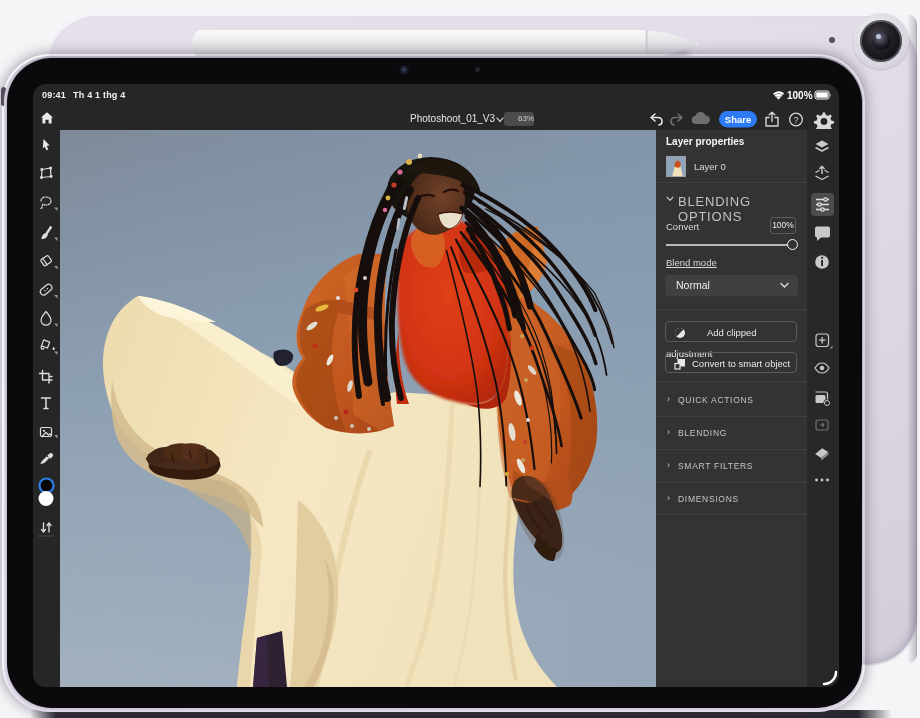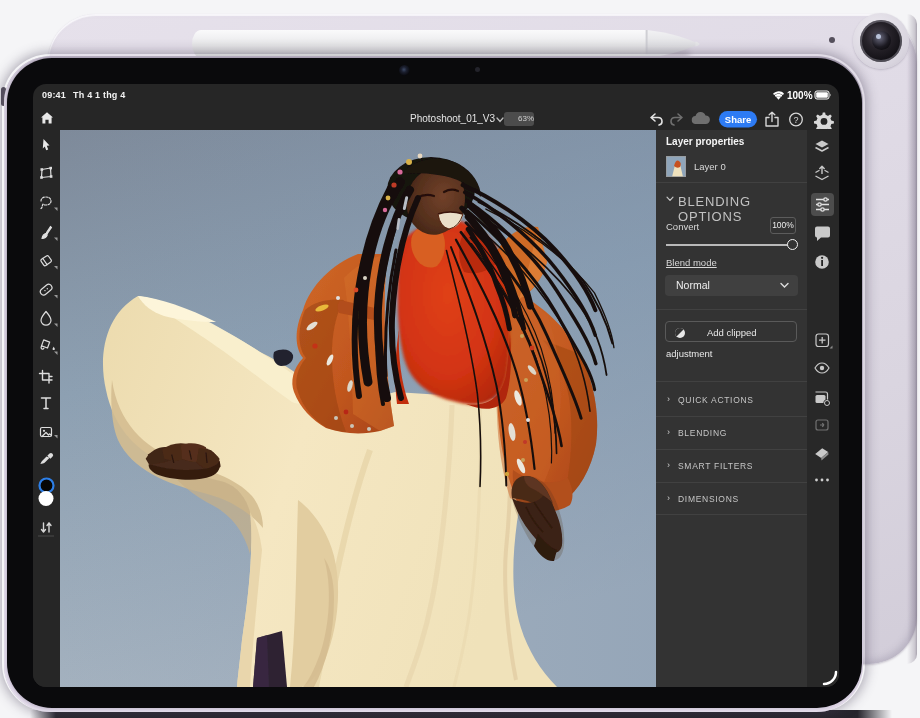--- a/index.html
+++ b/index.html
@@ -465,20 +465,27 @@
         </svg>
       </div>
       <div class="divider" style="top:179px;"></div>
       <div class="pbtn" style="top:191px;">
         <svg style="position:absolute;left:8px;top:4.5px;" width="12" height="12" viewBox="0 0 12 12">
           <circle cx="6" cy="6" r="5" fill="#e8e8e8"></circle>
           <path d="M6,1 A5,5 0 0 0 6,11 Z" fill="#333" transform="rotate(45 6 6)"></path>
         </svg>
         <span style="margin-left:41px;">Add clipped adjustment</span>
       </div>
+      <div class="pbtn" style="top:222px;">
+        <svg style="position:absolute;left:8px;top:4.5px;" width="12" height="12" viewBox="0 0 12 12">
+          <rect x="3.5" y="1" width="7.5" height="7.5" fill="#e8e8e8"></rect>
+          <rect x="1" y="5.5" width="5" height="5.5" fill="#333" stroke="#e8e8e8" stroke-width="1.2"></rect>
+        </svg>
+        <span style="margin-left:26px;">Convert to smart object</span>
+      </div>
       <div class="divider" style="top:251px;"></div>
       <div class="secrow" style="top:263px;">
         <span class="gt">›</span>
         <span class="tx">QUICK ACTIONS</span>
       </div>
       <div class="divider" style="top:286px;"></div>
       <div class="secrow" style="top:296px;">
         <span class="gt">›</span>
         <span class="tx">BLENDING</span>
       </div>

